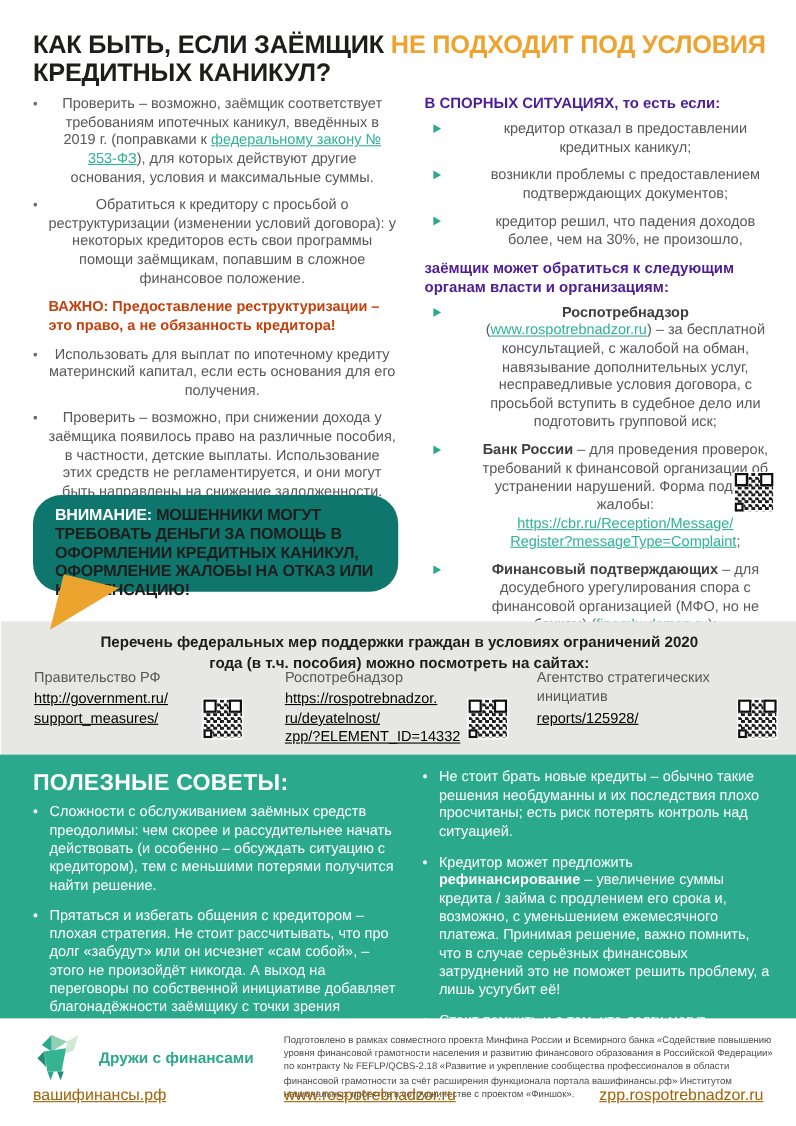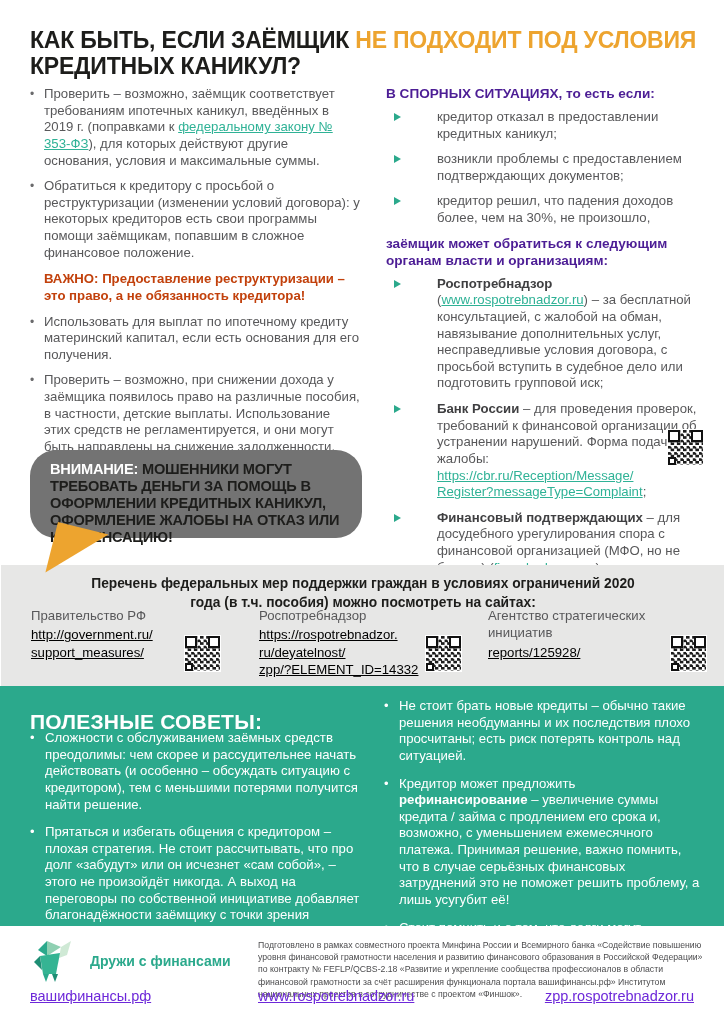--- a/index.html
+++ b/index.html
@@ -17,21 +17,21 @@
     color:#1d1d1b; text-transform:uppercase;
   }
   .title .orange { color:#eda42f; }
   
   .cols { position:absolute; left:30px; top:86px; width:670px; display:flex; gap:26px; }
   .col-left  { width:330px; }
   .col-right { width:314px; }
   .body-txt { font-size:13.2px; line-height:1.26; color:#58585a; }
   .b-row { display:flex; margin-bottom:9px; }
   .b-dot { flex:0 0 14px; color:#6a6a6c; font-size:12px; line-height:1.4; }
-  .b-txt { flex:1; }
+  .b-txt { flex:1;text-align:center; }
   .link { color:#2fb296; text-decoration:underline; text-decoration-color:#2fb296; cursor:pointer; }
   .important { font-weight:bold; color:#c2410c; margin:2px 0 9px 14px; font-size:13.2px; line-height:1.3; }
   .rc-head { font-weight:bold; color:#4c1d95; font-size:13.6px; line-height:1.25; margin-bottom:6px; }
   .tri-row { display:flex; margin:0 0 9px 8px;gap:29px; }
   .tri { flex:0 0 14px; padding-top:4px; }
   .tri i { display:block; width:0; height:0; border-left:7px solid #2BA98C; border-top:4px solid transparent; border-bottom:4px solid transparent; }
   .org-name { font-weight:bold; color:#3f3f41; }
   .org2-wrap { position:relative; }
   .qr {
     width:37px; height:37px; background:
@@ -41,21 +41,21 @@
   .qr::before, .qr::after, .qr .bl {
     content:""; position:absolute; width:8px; height:8px; background:#fff; border:2.4px solid #111;
   }
   .qr::before { left:0; top:0; }
   .qr::after { right:0; top:0; }
   .qr .bl { left:0; bottom:0; }
   .qr-org2 { position:absolute; right:-4px; top:28px; }
   
   .bubble {
     position:absolute; left:30px; top:450px; width:332px; height:88px;
-    background:#737373; border-radius:26px; padding:11px 16px 10px 20px;
+    background:#0f766e; border-radius:26px; padding:11px 16px 10px 20px;
     font-size:14.6px; font-weight:800; line-height:1.16; color:#1d1d1b;
     text-transform:uppercase; letter-spacing:-0.2px; z-index:3;
   }
   .bubble .wlabel { color:#ffffff; }
   .bubble .tail {
     position:absolute; left:28px; bottom:-36px; width:0; height:0;
     border-top:52px solid #eda42f; border-right:52px solid transparent;
     transform:rotate(14deg); transform-origin:top left;
   }
   
@@ -69,39 +69,39 @@
   .site .slink { display:block; color:#000000; text-decoration:underline; cursor:pointer; }
   .site1 { left:30px; width:160px; }
   .site2 { left:258px; width:170px; }
   .site3 { left:487px; width:180px; }
   .qr-s1 { position:absolute; left:183px; top:70px; }
   .qr-s2 { position:absolute; left:424px; top:70px; }
   .qr-s3 { position:absolute; left:669px; top:70px; }
   
   .band-green { position:absolute; left:0; top:686px; width:724px; height:240px; background:#2BA98C; color:#ffffff; }
   .tips-head {
-    position:absolute; left:30px; top:24px; font-size:21px; font-weight:800;
+    position:absolute; left:30px; top:14px; font-size:21px; font-weight:800;
     text-transform:uppercase; letter-spacing:0.2px; color:#fff;
   }
   .tips-col { position:absolute; font-size:13.2px; line-height:1.26; }
   .tips-left  { left:30px;  top:44px; width:336px; }
   .tips-right { left:384px; top:12px; width:320px; }
   .t-row { display:flex; margin-bottom:11px; }
   .t-dot { flex:0 0 15px; font-size:13px; }
   .t-txt { flex:1; }
   .t-bold { font-weight:bold; }
   
   .footer { position:absolute; left:0; top:926px; width:724px; height:98px; background:#ffffff; }
   .logo { position:absolute; left:30px; top:12px; display:flex; align-items:center; gap:14px; }
   .logo-text { color:#2BA98C; font-size:14px; font-weight:bold; }
   .fine-print {
     position:absolute; left:258px; top:13px; width:454px;
     font-size:8.7px; line-height:1.4; color:#4c4c4e; text-align:left;
   }
-  .f-link { position:absolute; top:62px; font-size:14.5px; color:#6d28d9; text-decoration:underline; cursor:pointer; }
+  .f-link { position:absolute; top:62px; font-size:14.5px; color:#a16207; text-decoration:underline; cursor:pointer; }
   .f-link1 { left:30px; }
   .f-link2 { left:258px; }
   .f-link3 { right:30px; }
 </style>
 </head>
 <body>
 
 <div class="page">
 
   <div class="title">

